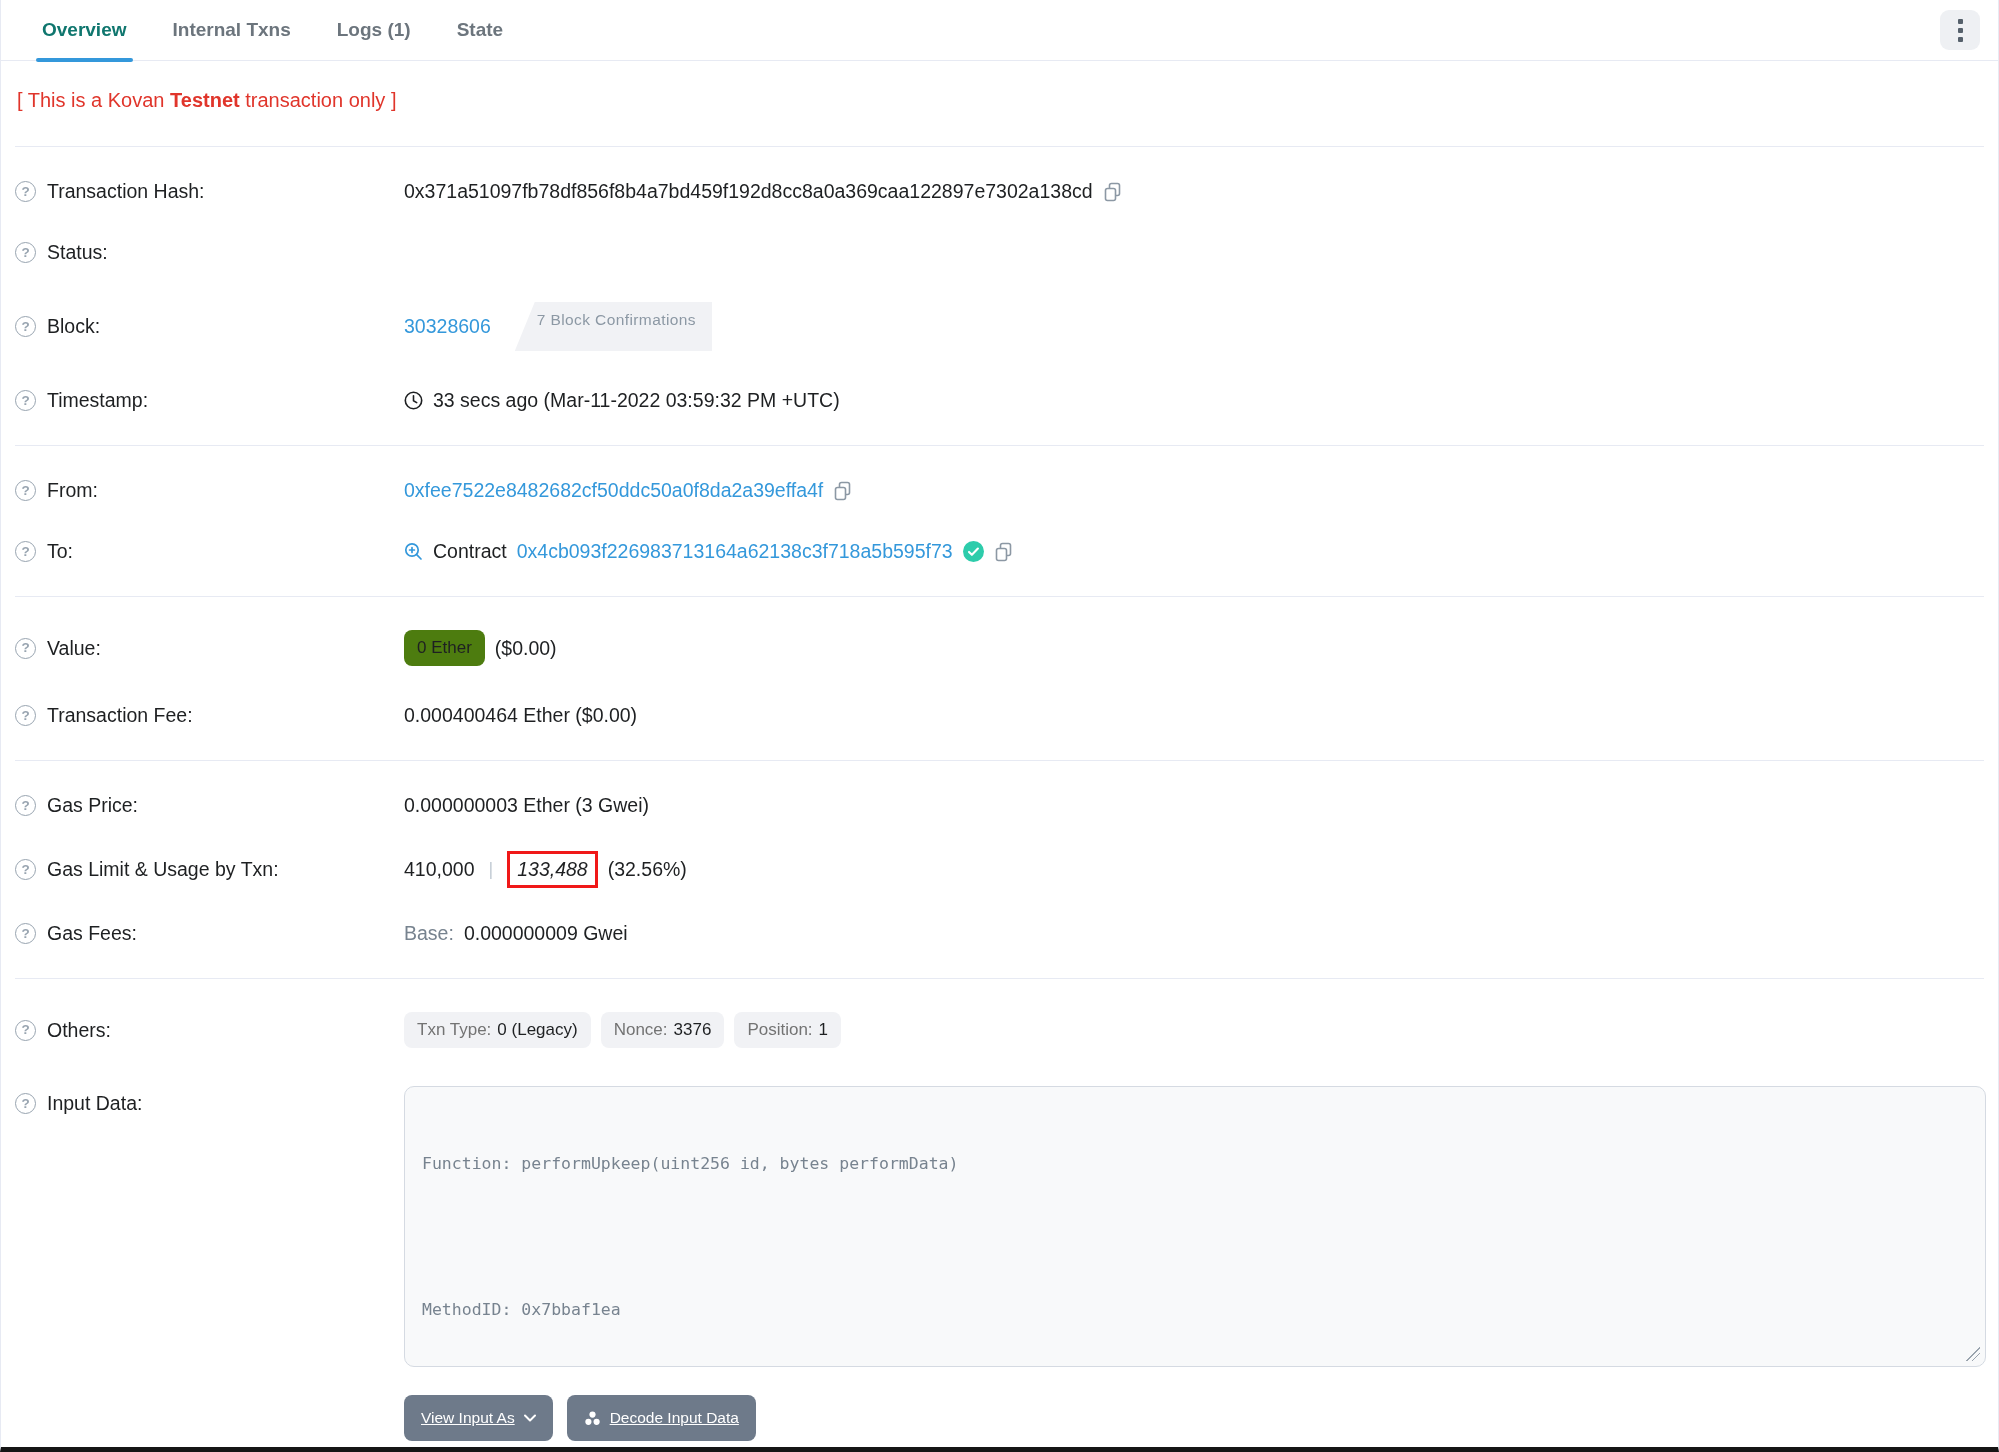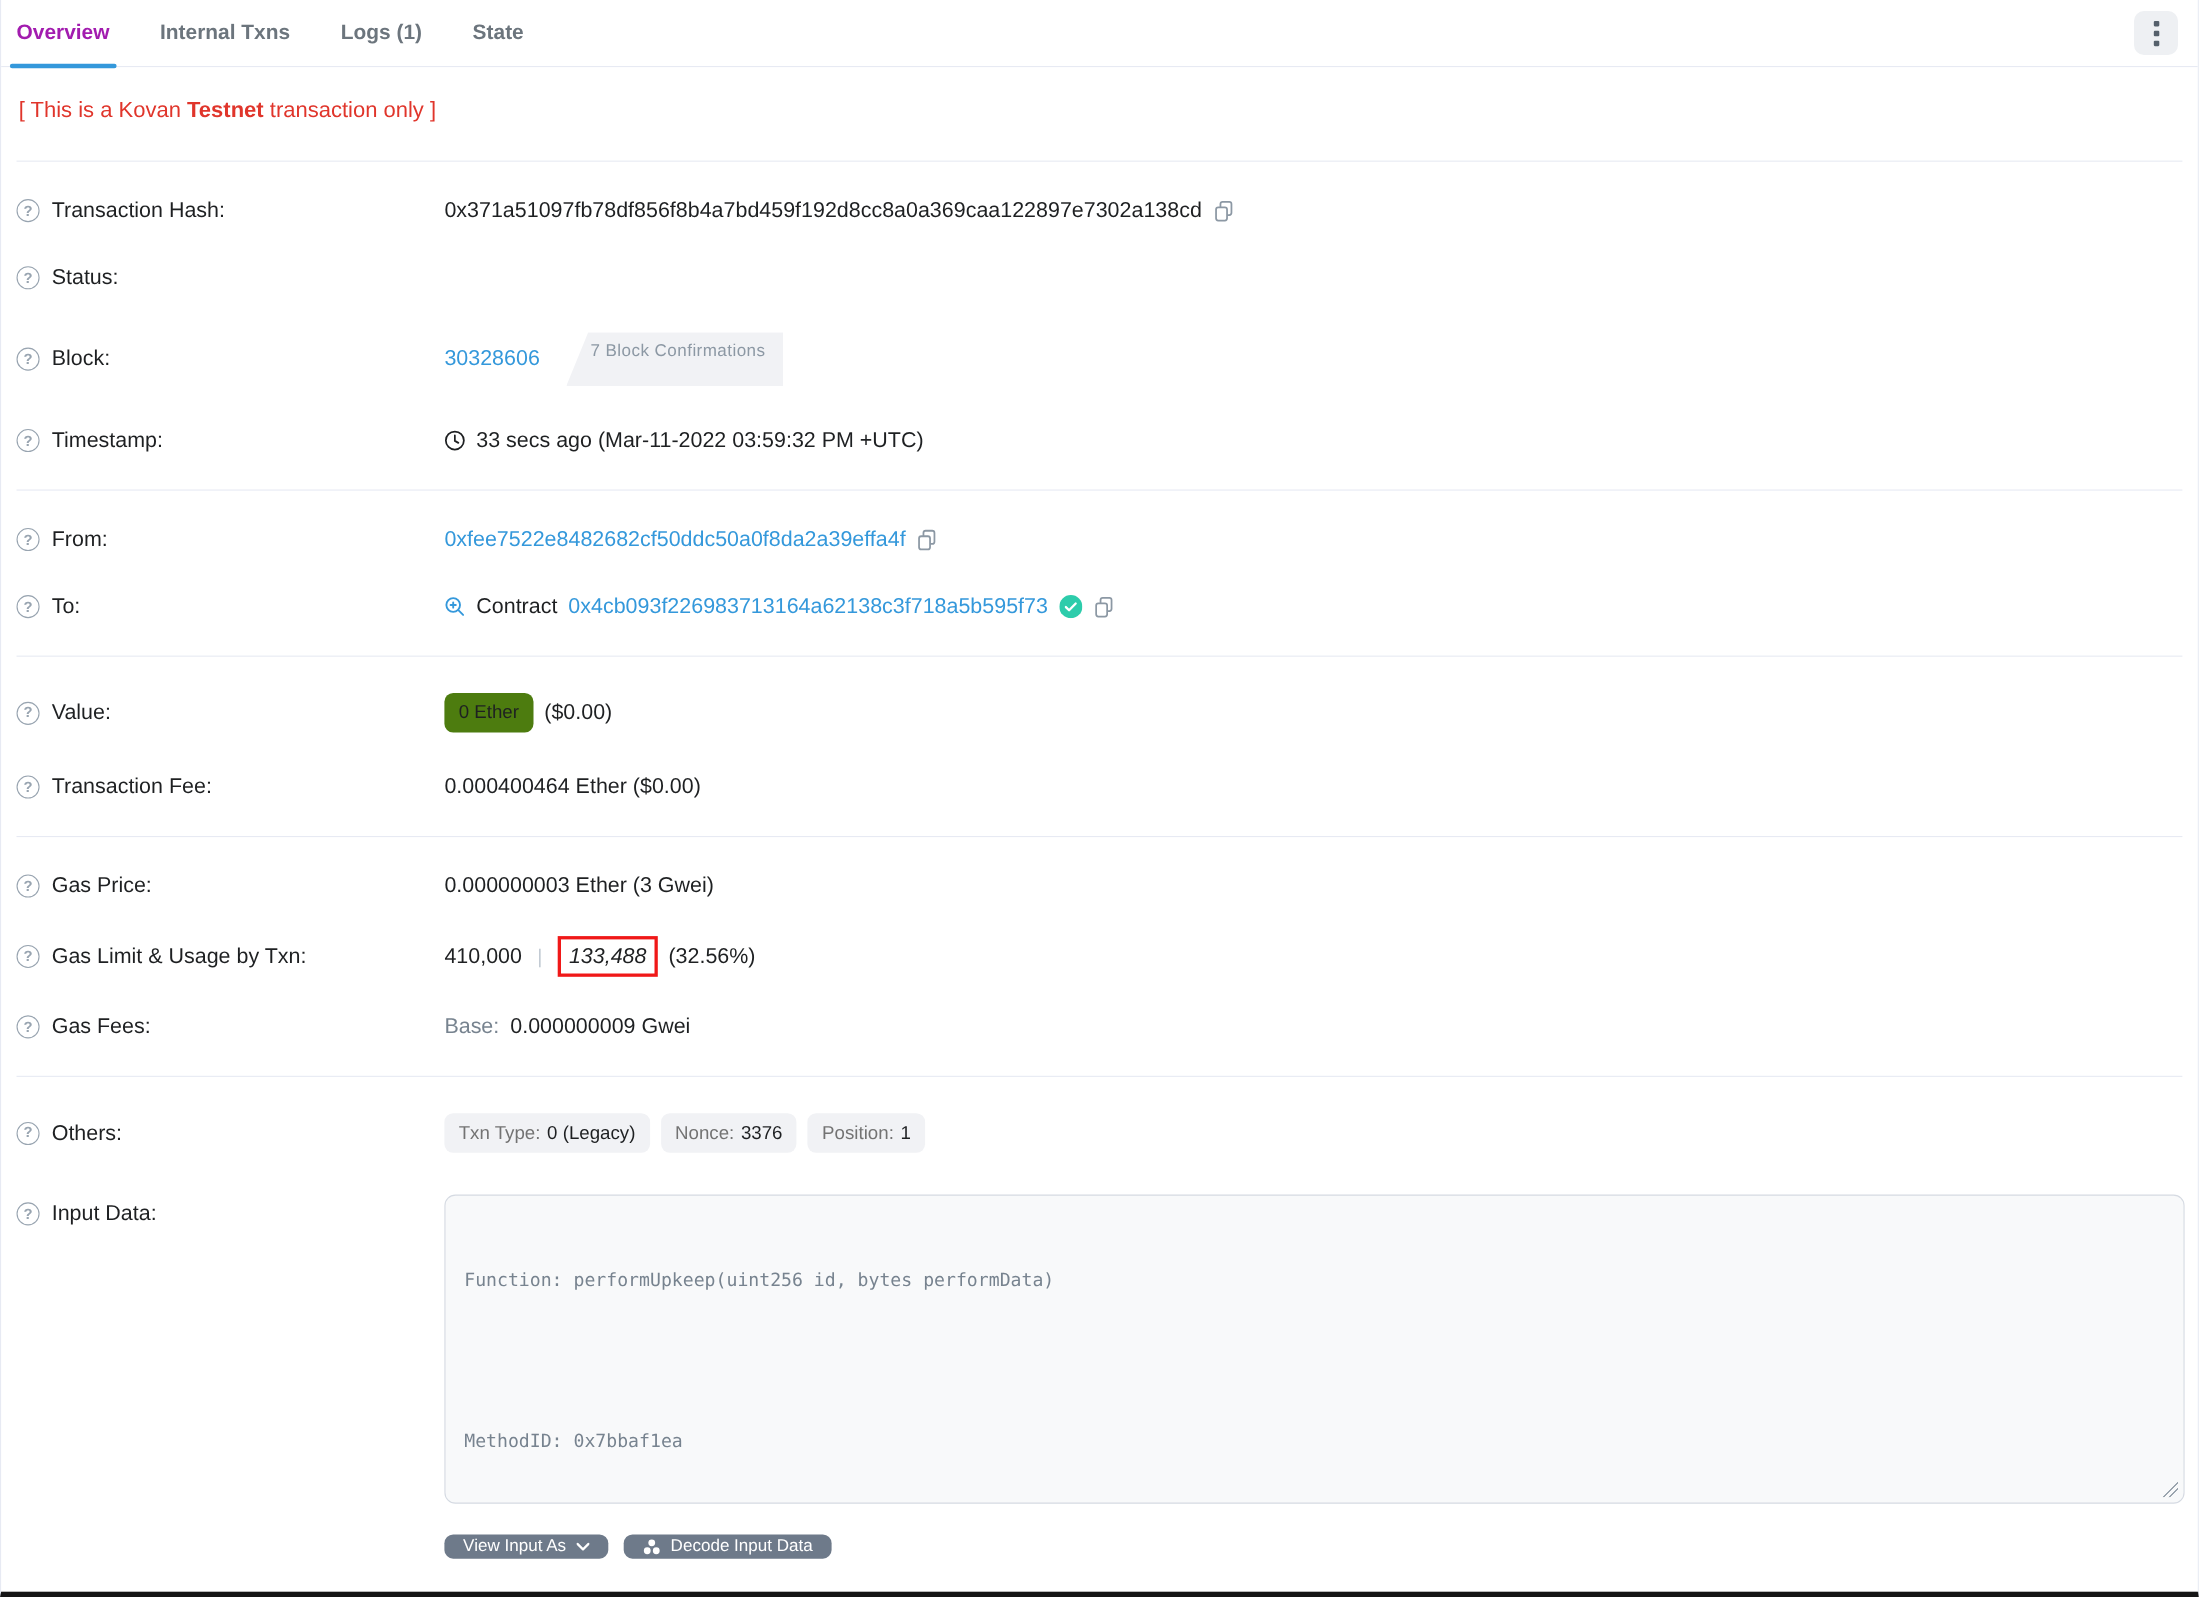--- a/index.html
+++ b/index.html
@@ -6,21 +6,21 @@
   html,body { background:#fff; }
   body { font-family:"Liberation Sans", sans-serif; color:#1e2022; }
   .page {
     position:relative; width:1999px; height:1452px; background:#fff;
     border-left:1px solid #e7eaf3; border-right:1px solid #e7eaf3;
     border-bottom:5px solid #151515; overflow:hidden;
   }
   
   .tabbar { display:flex; align-items:center; height:61px; border-bottom:1px solid #e7eaf3; padding:0 14px; position:relative; }
   .tab { font-size:19px; font-weight:600; color:#6c757d; margin-right:46px; height:61px; display:flex; align-items:center; cursor:pointer; position:relative; }
-  .tab.active { color:#a21caf; }
+  .tab.active { color:#0f766e;margin-left:27px; }
   .tab.active::after { content:""; position:absolute; left:-6px; right:-6px; bottom:-1px; height:4px; background:#3498db; border-radius:2px; }
   .kebab-btn { position:absolute; right:18px; top:10px; width:40px; height:40px; border-radius:9px; background:#eef0f3; display:flex; align-items:center; justify-content:center; cursor:pointer; }
   .kebab-dots { display:flex; flex-direction:column; gap:4px; }
   .kebab-dots i { width:5px; height:5px; background:#55606b; border-radius:1px; display:block; }
   
   .notice { padding:28px 16px 26px 16px; font-size:20px; color:#e0352b; }
   .notice b { font-weight:700; }
   
   .section { padding:6px 14px; }
   .divider { border:none; border-top:1px solid #e7eaf3; margin:8px 14px; }
@@ -43,21 +43,21 @@
   
   .input-box {
     width:1582px; height:281px; background:#f8f9fa; border:1px solid #d5dae2; border-radius:10px;
     padding:16px 0 0 17px; overflow:hidden; position:relative;
     font-family:"DejaVu Sans Mono", monospace; font-size:16.5px; line-height:24.4px; color:#77838f;
     white-space:pre;
   }
   .resize-handle { position:absolute; right:5px; bottom:5px; width:14px; height:14px;
     background:linear-gradient(135deg, transparent 0 50%, #9aa4ae 50% 57%, transparent 57% 68%, #9aa4ae 68% 75%, transparent 75%); }
   .btn-row { display:flex; gap:14px; margin-top:18px; }
-  .btn { background:#6e7a8a; color:#fff; font-size:15.5px; font-weight:400; border:none; border-radius:8px; padding:2px 17px; display:inline-flex; align-items:center; gap:9px; cursor:pointer; font-family:"Liberation Sans", sans-serif; }
+  .btn { background:#6e7a8a; color:#fff; font-size:15.5px; font-weight:400; border:none; border-radius:8px; padding:14px 17px; display:inline-flex; align-items:center; gap:9px; cursor:pointer; font-family:"Liberation Sans", sans-serif;text-decoration:underline; }
 </style>
 </head>
 <body>
 
 <div class="page">
 
   <div class="tabbar">
     <div class="tab active">Overview</div>
     <div class="tab">Internal Txns</div>
     <div class="tab">Logs (1)</div>

